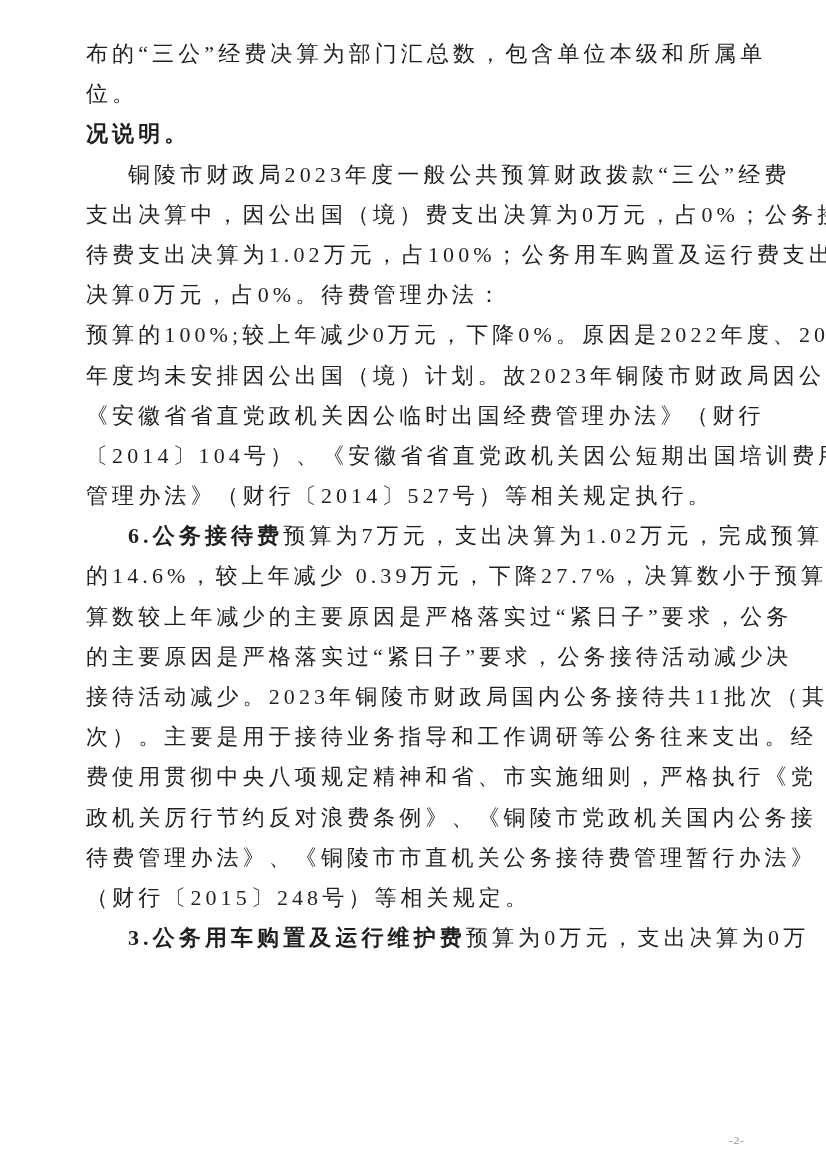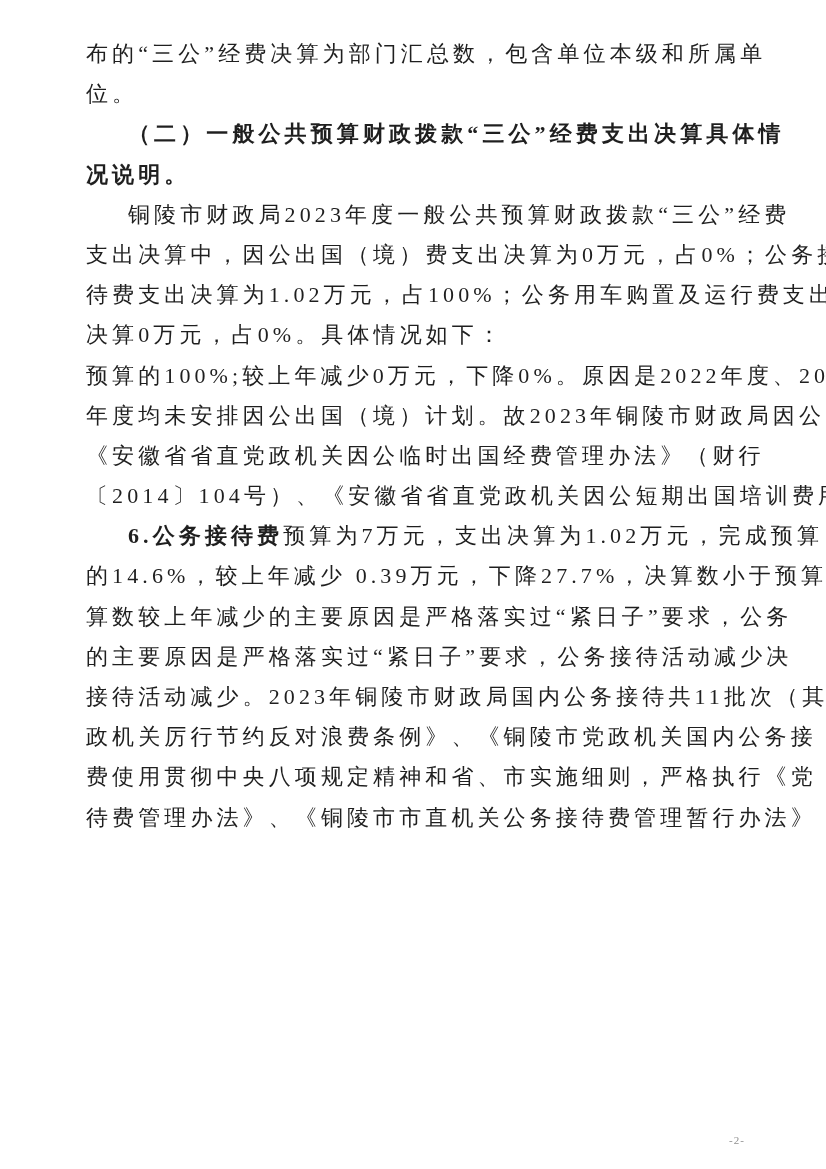--- a/index.html
+++ b/index.html
@@ -38,33 +38,36 @@
     font-family: "Liberation Serif", "DejaVu Serif", serif;
   }
 </style>
 </head>
 <body>
 
 <div class="page">
   <div class="text-area" id="lines-container">
       <div class="line"><span class="seg">布的“三公”经费决算为部门汇总数，包含单位本级和所属单</span></div>
       <div class="line"><span class="seg">位。</span></div>
-      <div class="line indent"><span class="seg bold">（二）一般公共预算财政拨款“三公”经费支出决算具体情</span></div>
       <div class="line"><span class="seg bold">况说明。</span></div>
       <div class="line indent"><span class="seg">铜陵市财政局2023年度一般公共预算财政拨款“三公”经费</span></div>
       <div class="line"><span class="seg">支出决算中，因公出国（境）费支出决算为0万元，占0%；公务接</span></div>
       <div class="line"><span class="seg">待费支出决算为1.02万元，占100%；公务用车购置及运行费支出</span></div>
-      <div class="line"><span class="seg">决算0万元，占0%。具体情况如下：</span></div>
+      <div class="line"><span class="seg">决算0万元，占0%。待费管理办法：</span></div>
       <div class="line"><span class="seg">预算的100%;较上年减少0万元，下降0%。原因是2022年度、2023</span></div>
       <div class="line"><span class="seg">年度均未安排因公出国（境）计划。故2023年铜陵市财政局因公</span></div>
       <div class="line"><span class="seg">《安徽省省直党政机关因公临时出国经费管理办法》（财行</span></div>
       <div class="line"><span class="seg">〔2014〕104号）、《安徽省省直党政机关因公短期出国培训费用</span></div>
+      <div class="line"><span class="seg">管理办法》（财行〔2014〕527号）等相关规定执行。</span></div>
       <div class="line indent"><span class="seg bold">6.公务接待费</span><span class="seg">预算为7万元，支出决算为1.02万元，完成预算</span></div>
       <div class="line"><span class="seg">的14.6%，较上年减少 0.39万元，下降27.7%，决算数小于预算数</span></div>
       <div class="line"><span class="seg">算数较上年减少的主要原因是严格落实过“紧日子”要求，公务</span></div>
       <div class="line"><span class="seg">的主要原因是严格落实过“紧日子”要求，公务接待活动减少决</span></div>
       <div class="line"><span class="seg">接待活动减少。2023年铜陵市财政局国内公务接待共11批次（其</span></div>
+      <div class="line"><span class="seg">次）。主要是用于接待业务指导和工作调研等公务往来支出。经</span></div>
+      <div class="line"><span class="seg">费使用贯彻中央八项规定精神和省、市实施细则，严格执行《党</span></div>
       <div class="line"><span class="seg">政机关厉行节约反对浪费条例》、《铜陵市党政机关国内公务接</span></div>
-      <div class="line"><span class="seg">费使用贯彻中央八项规定精神和省、市实施细则，严格执行《党</span></div>
       <div class="line"><span class="seg">待费管理办法》、《铜陵市市直机关公务接待费管理暂行办法》</span></div>
+      <div class="line"><span class="seg">（财行〔2015〕248号）等相关规定。</span></div>
+      <div class="line indent"><span class="seg bold">3.公务用车购置及运行维护费</span><span class="seg">预算为0万元，支出决算为0万</span></div>
     </div>
   <div class="page-number">-2-</div>
 </div>
 
 </body></html>

